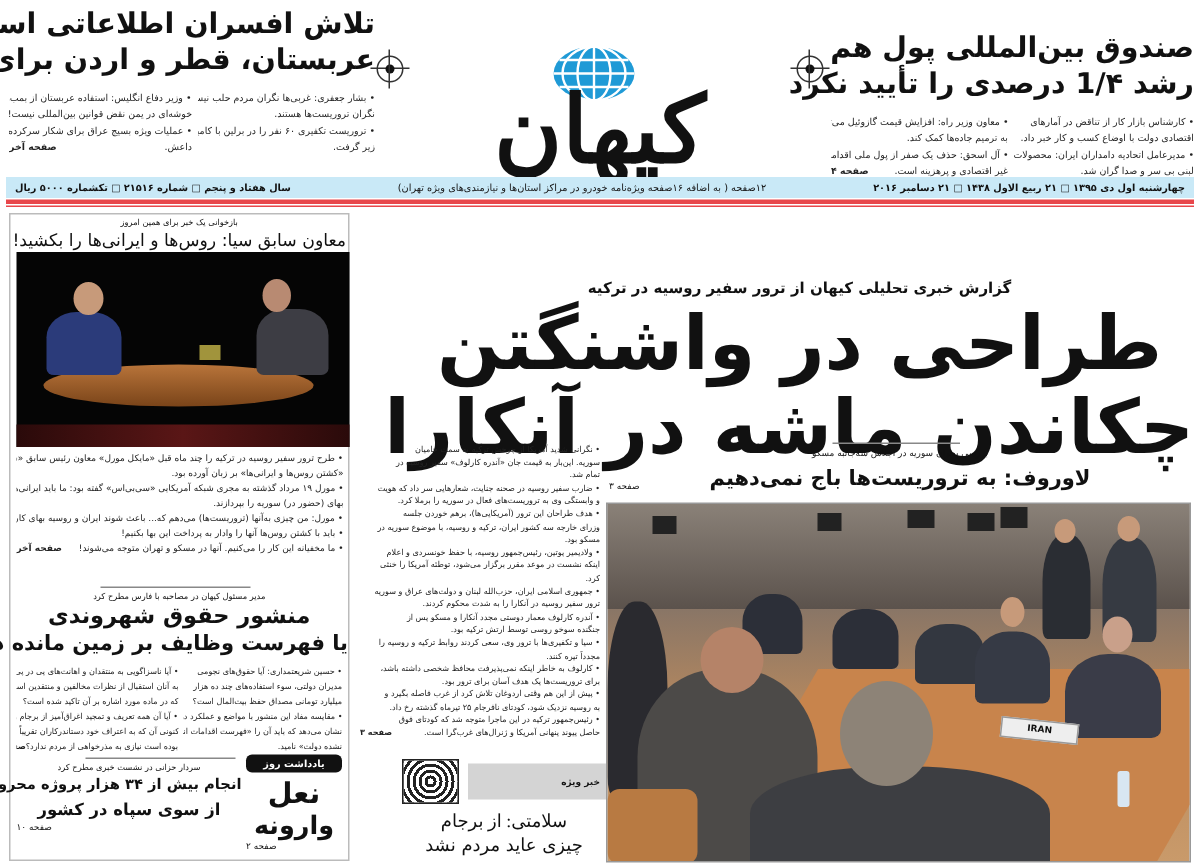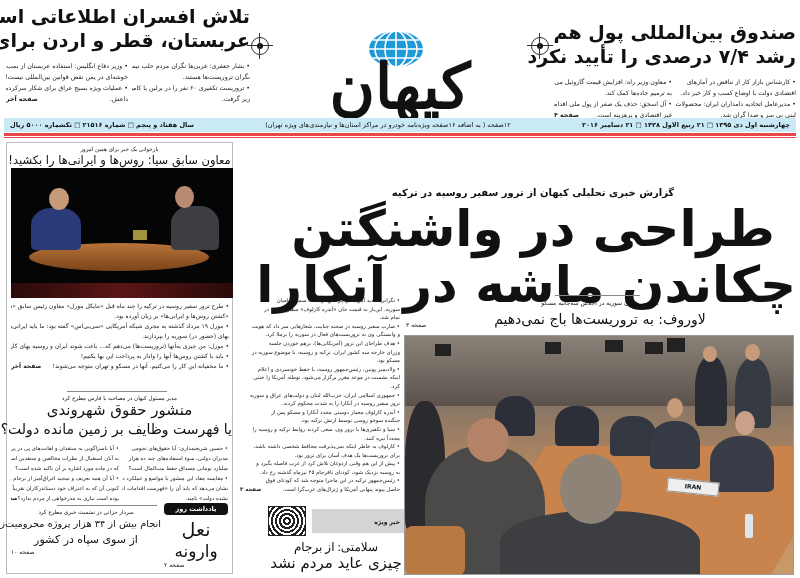--- a/index.html
+++ b/index.html
@@ -1,19 +1,19 @@
 <!DOCTYPE html>
 <html><head>
 <meta charset="utf-8">
 <style>
 *{box-sizing:border-box;margin:0;padding:0}
 body{width:800px;height:578px;background:#fff;overflow:hidden;position:relative;font-family:"DejaVu Sans",sans-serif;color:#111}
 .abs{position:absolute}
 .rtl{direction:rtl;text-align:right}
-.bold{font-weight:normal}
+.bold{font-weight:bold}
 
 
 .head-headline{font-weight:bold;font-size:19px;line-height:24px;text-align:center;direction:rtl;white-space:nowrap;letter-spacing:-0.5px}
 .bullets{font-size:6.3px;line-height:11px;direction:rtl;color:#222}
 .bullets div{white-space:nowrap;overflow:hidden}
 .target{width:18px;height:18px;border:1.5px solid #333;border-radius:50%}
 .target:before{content:"";position:absolute;left:-5px;top:7px;width:26px;height:1px;background:#333}
 .target:after{content:"";position:absolute;left:7px;top:-5px;width:1px;height:26px;background:#333}
 .target .dot{position:absolute;left:5px;top:5px;width:6px;height:6px;border-radius:50%;background:#111}
 
@@ -87,21 +87,21 @@
     <div>• عملیات ویژه بسیج عراق برای شکار سرکرده‌های</div>
     <div style="display:flex;justify-content:space-between">
         <span>داعش.</span>
         <span style="font-weight:bold">صفحه آخر</span>
       </div>
   </div>
 </div>
 
 <div class="abs" style="left:554px;top:20px;width:242px;height:110px;">
   <div class="head-headline">صندوق بین‌المللی پول هم</div>
-  <div class="head-headline">رشد ۷/۴ درصدی را تأیید نکرد</div>
+  <div class="head-headline">رشد 1/۴ درصدی را تأیید نکرد</div>
   <div class="abs bullets" style="right:0;top:56px;width:120px;">
     <div>• کارشناس بازار کار از تناقض در آمارهای</div>
     <div>اقتصادی دولت با اوضاع کسب و کار خبر داد.</div>
     <div>• مدیرعامل اتحادیه دامداران ایران: محصولات</div>
     <div>لبنی بی سر و صدا گران شد.</div>
   </div>
   <div class="abs bullets" style="left:0;top:56px;width:118px;">
     <div>• معاون وزیر راه: افزایش قیمت گازوئیل می‌تواند</div>
     <div>به ترمیم جاده‌ها کمک کند.</div>
     <div>• آل اسحق: حذف یک صفر از پول ملی اقدامی</div>
@@ -228,21 +228,21 @@
 </div>
 
 <div class="abs" style="left:268px;top:506px;width:136px;height:70px;">
   <div style="display:flex;align-items:center;gap:6px;direction:ltr;">
     <div class="spiral"></div>
     <div style="flex:1;height:24px;background:#d4d4d4;display:flex;align-items:center;justify-content:flex-end;padding-right:4px;">
       <span style="font-size:6px;font-weight:bold;direction:rtl;">خبر ویژه</span>
     </div>
   </div>
   <div class="rtl" style="font-size:12px;text-align:center;line-height:16px;margin-top:3px;font-family:Liberation Serif, serif;">سلامتی: از برجام</div>
-  <div class="rtl" style="font-size:15px;text-align:center;line-height:16px;">چیزی عاید مردم نشد</div>
+  <div class="rtl" style="font-size:12px;text-align:center;line-height:16px;">چیزی عاید مردم نشد</div>
 </div>
 
 <div class="abs divider-gray" style="left:555px;top:295px;width:85px;"></div>
 <div class="abs" style="left:404px;top:297px;width:392px;height:36px;">
   <div class="rtl" style="font-size:6px;text-align:center;line-height:12px;">بررسی بحران سوریه در اجلاس سه‌جانبه مسکو</div>
   <div class="rtl bold" style="font-size:14px;text-align:center;line-height:20px;">لاوروف: به تروریست‌ها باج نمی‌دهیم</div>
   <div class="abs page-ref" style="left:2px;top:24px;">صفحه ۳</div>
 </div>
 
 <div class="abs photo-meeting" style="left:404px;top:335px;width:390px;height:240px;border:1px solid #999;">

